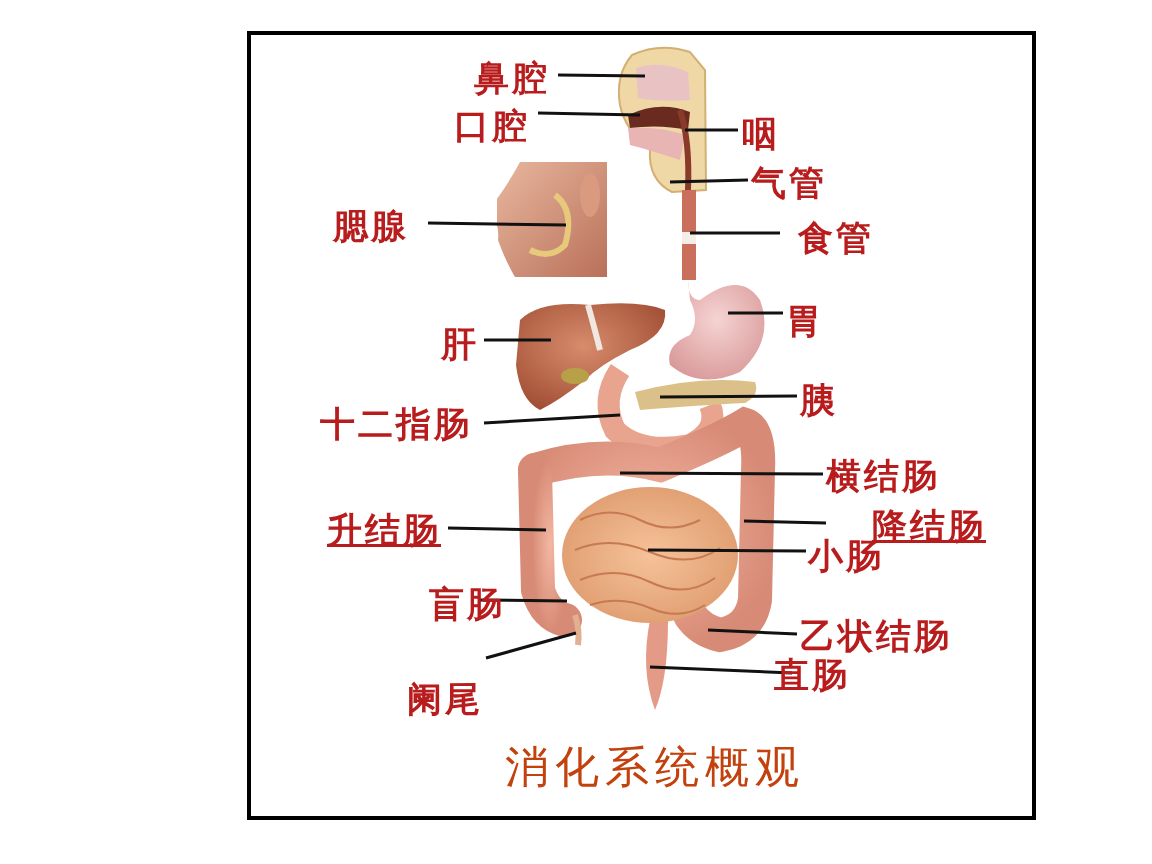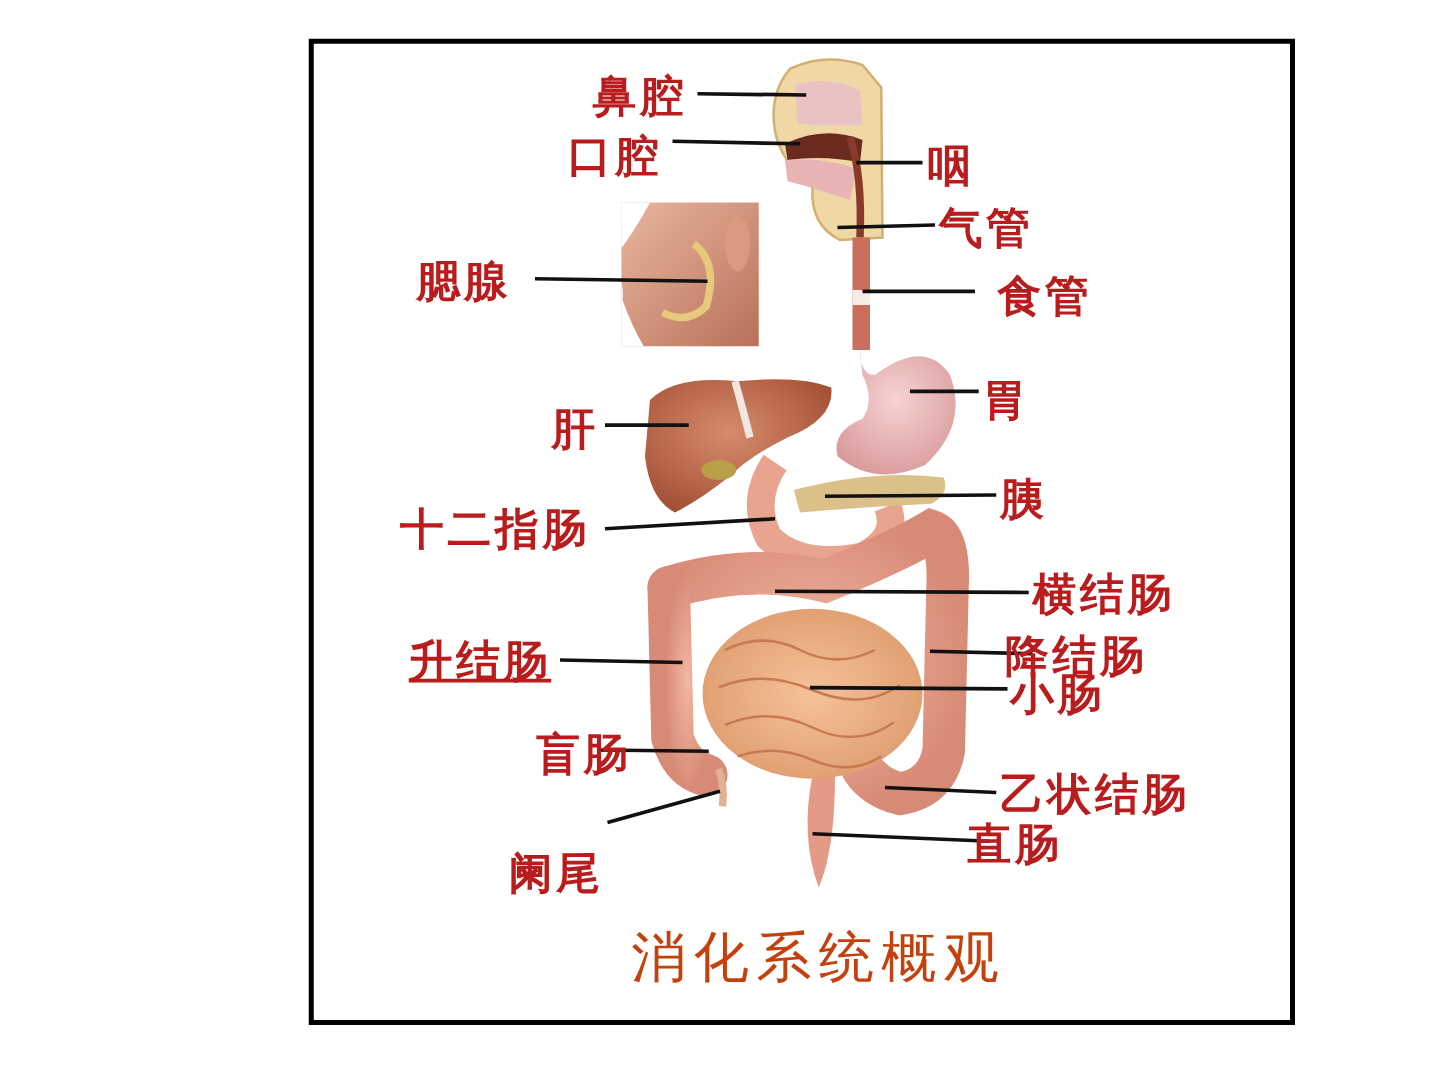--- a/index.html
+++ b/index.html
@@ -116,18 +116,18 @@
 <div class="label" style="left:327px; top:512px;text-decoration:underline;">升结肠</div>
 <div class="label" style="left:397px; top:586px;margin-left:32px;">盲肠</div>
 <div class="label" style="left:407px; top:649px;margin-top:32px;">阑尾</div>
 
 <div class="label" style="left:742px; top:116px;">咽</div>
 <div class="label" style="left:751px; top:165px;">气管</div>
 <div class="label" style="left:782px; top:220px;margin-left:16px;">食管</div>
 <div class="label" style="left:786px; top:303px;">胃</div>
 <div class="label" style="left:800px; top:382px;">胰</div>
 <div class="label" style="left:826px; top:458px;">横结肠</div>
-<div class="label" style="left:804px; top:508px;">降结肠</div>
+<div class="label" style="left:872px; top:508px;text-decoration:underline;">降结肠</div>
 <div class="label" style="left:808px; top:538px;">小肠</div>
 <div class="label" style="left:800px; top:618px;">乙状结肠</div>
 <div class="label" style="left:774px; top:658px;font-family:Liberation Serif, serif;">直肠</div>
 
 <div class="caption">消化系统概观</div>
 
 </body></html>

